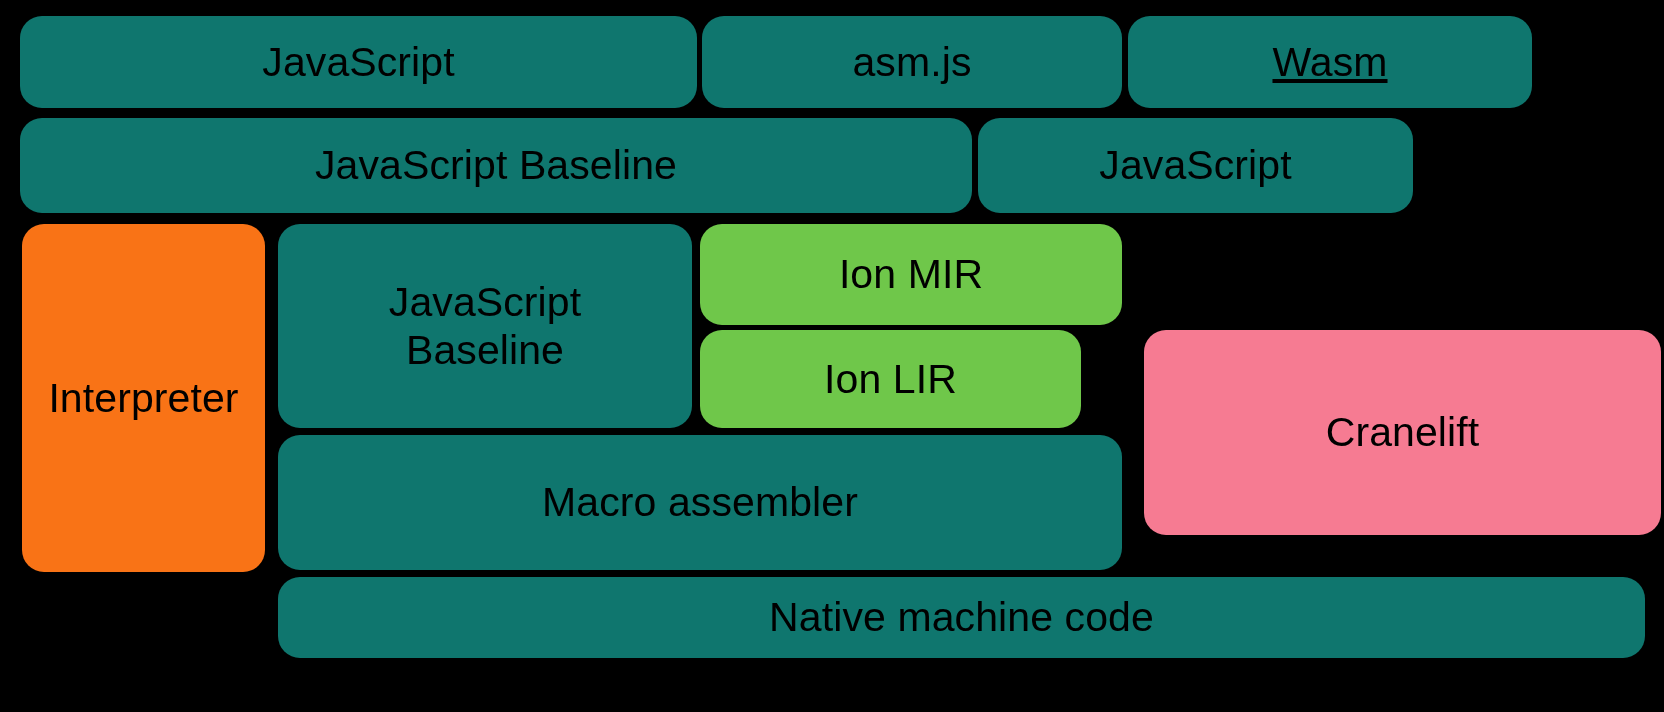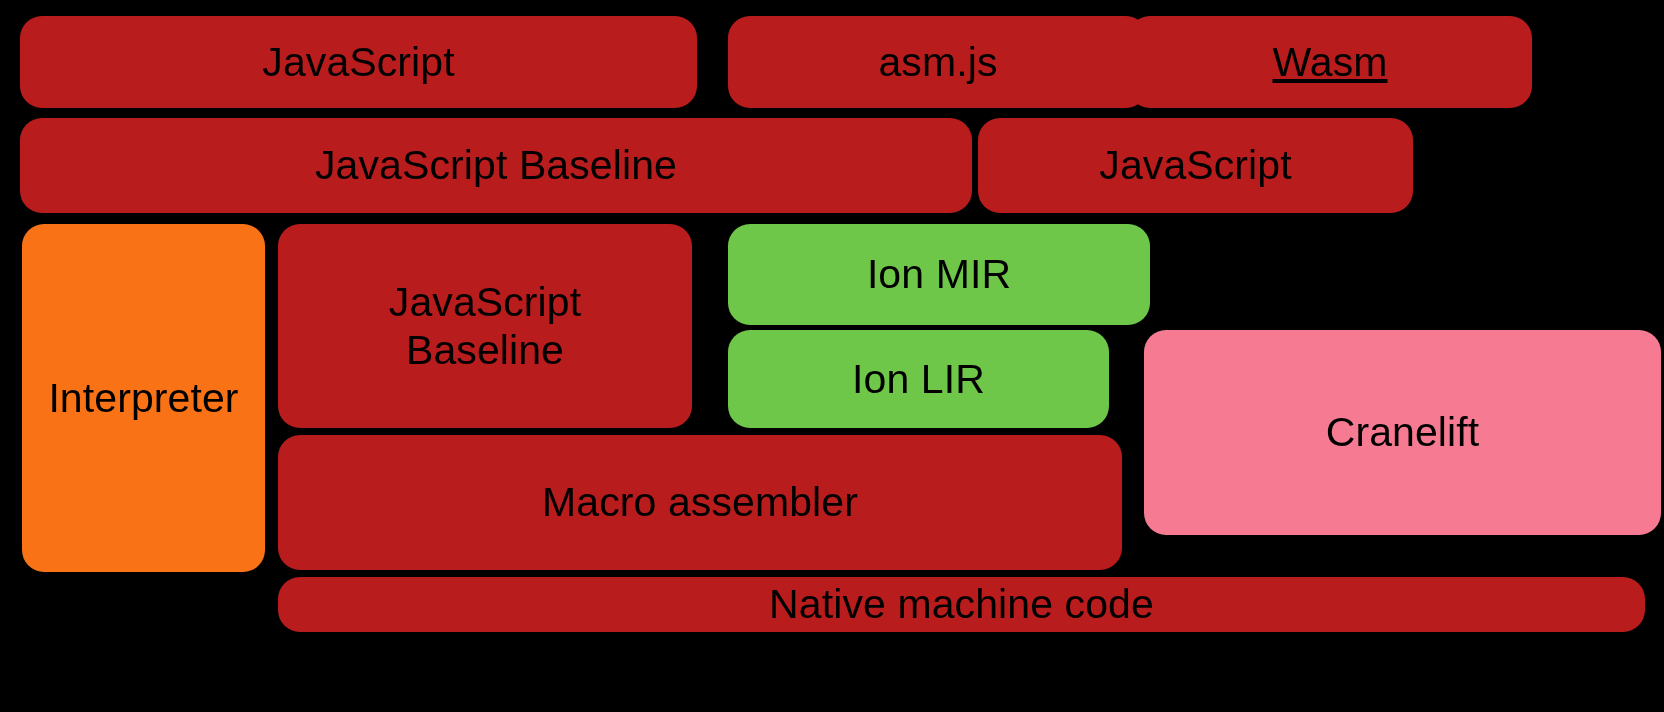--- a/index.html
+++ b/index.html
@@ -15,56 +15,56 @@
     position: relative;
     width: 1664px;
     height: 712px;
     background: #000000;
     overflow: hidden;
   }
   .node {
     position: absolute;
     box-sizing: border-box;
     border-radius: 22px;
-    background: #b91c1c;
+    background: #0f766e;
     color: #000000;
     display: flex;
     align-items: center;
     justify-content: center;
     text-align: center;
     font-size: 41px;
     line-height: 1.18;
     font-weight: 400;
     letter-spacing: 0.1px;
     white-space: pre-line;
     padding: 0 10px;
   }
   .node.gray   { background: #f97316; }
-  .node.green  { background: #6fc74a; margin-left: 28px; }
+  .node.green  { background: #6fc74a; }
   .node.pink   { background: #f67b92; margin-left: 16px; }
 
   
   #n-javascript       { left: 20px;   top: 16px;  width: 677px; height: 92px; }
-  #n-asmjs            { left: 702px;  top: 16px;  width: 420px; height: 92px; margin-left: 26px; }
+  #n-asmjs            { left: 702px;  top: 16px;  width: 420px; height: 92px; }
   #n-wasm             { left: 1128px; top: 16px;  width: 404px; height: 92px; text-decoration: underline; }
 
   
   #n-js-bytecode      { left: 20px;   top: 118px; width: 952px; height: 95px; }
   #n-baldrmonkey      { left: 978px;  top: 118px; width: 435px; height: 95px; }
 
   
   #n-interpreter      { left: 22px;   top: 224px; width: 243px; height: 348px; }
   #n-js-baseline      { left: 278px;  top: 224px; width: 414px; height: 204px; }
   #n-ion-mir          { left: 700px;  top: 224px; width: 422px; height: 101px; }
   #n-ion-lir          { left: 700px;  top: 330px; width: 381px; height: 98px; }
   #n-macro-assembler  { left: 278px;  top: 435px; width: 844px; height: 135px; }
   #n-cranelift        { left: 1128px; top: 330px; width: 517px; height: 205px; }
 
   
-  #n-native-code      { left: 278px;  top: 577px; width: 1367px; height: 55px; }
+  #n-native-code      { left: 278px;  top: 577px; width: 1367px; height: 81px; }
 </style>
 </head>
 <body>
 
 <div id="diagram">
 
   <div class="node" id="n-javascript">JavaScript</div>
 
   <div class="node" id="n-asmjs">asm.js</div>
 

